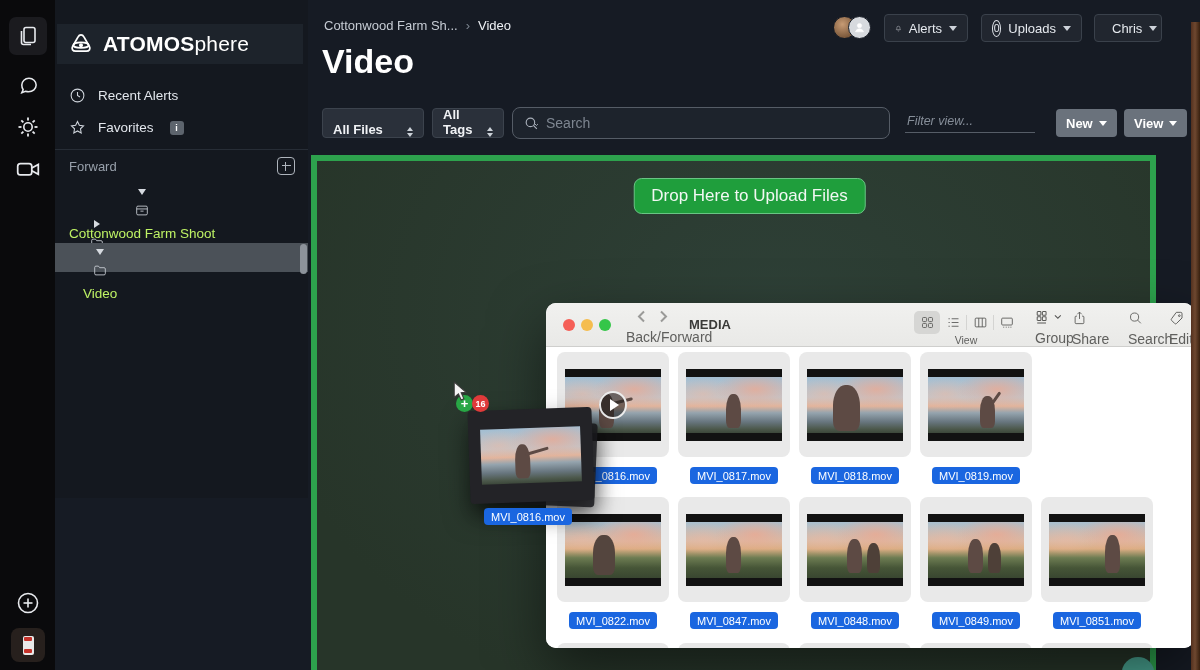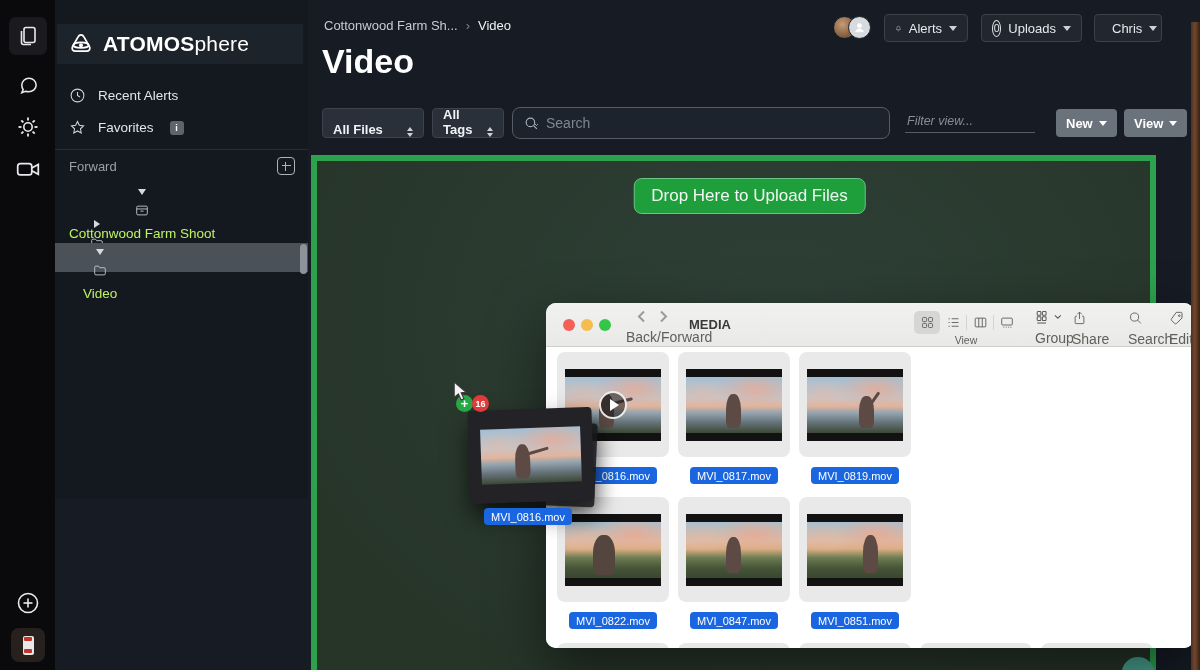--- a/index.html
+++ b/index.html
@@ -425,20 +425,30 @@
                 <div class="pic sea v2">
                   <span class="fig"></span>
                 </div>
               </div>
             </div>
           <span class="name-pill">MVI_0817.mov</span>
         </div>
         <div class="cell">
           <div class="sel">
               <div class="thumb">
+                <div class="pic sea v3">
+                  <span class="fig"></span>
+                </div>
+              </div>
+            </div>
+          <span class="name-pill">MVI_0818.mov</span>
+        </div>
+        <div class="cell">
+          <div class="sel">
+              <div class="thumb">
                 <div class="pic sea v4">
                   <span class="fig"></span>
                   <span class="arm"></span>
                 </div>
               </div>
             </div>
           <span class="name-pill">MVI_0819.mov</span>
         </div>
       </div>
 
@@ -455,20 +465,42 @@
         </div>
         <div class="cell">
           <div class="sel">
               <div class="thumb">
                 <div class="pic grass v7">
                   <span class="fig"></span>
                 </div>
               </div>
             </div>
           <span class="name-pill">MVI_0847.mov</span>
+        </div>
+        <div class="cell">
+          <div class="sel">
+              <div class="thumb">
+                <div class="pic grass v8">
+                  <span class="fig"></span>
+                  <span class="fig2"></span>
+                </div>
+              </div>
+            </div>
+          <span class="name-pill">MVI_0848.mov</span>
+        </div>
+        <div class="cell">
+          <div class="sel">
+              <div class="thumb">
+                <div class="pic grass v9">
+                  <span class="fig"></span>
+                  <span class="fig2"></span>
+                </div>
+              </div>
+            </div>
+          <span class="name-pill">MVI_0849.mov</span>
         </div>
         <div class="cell">
           <div class="sel">
               <div class="thumb">
                 <div class="pic grass v10">
                   <span class="fig"></span>
                 </div>
               </div>
             </div>
           <span class="name-pill">MVI_0851.mov</span>

